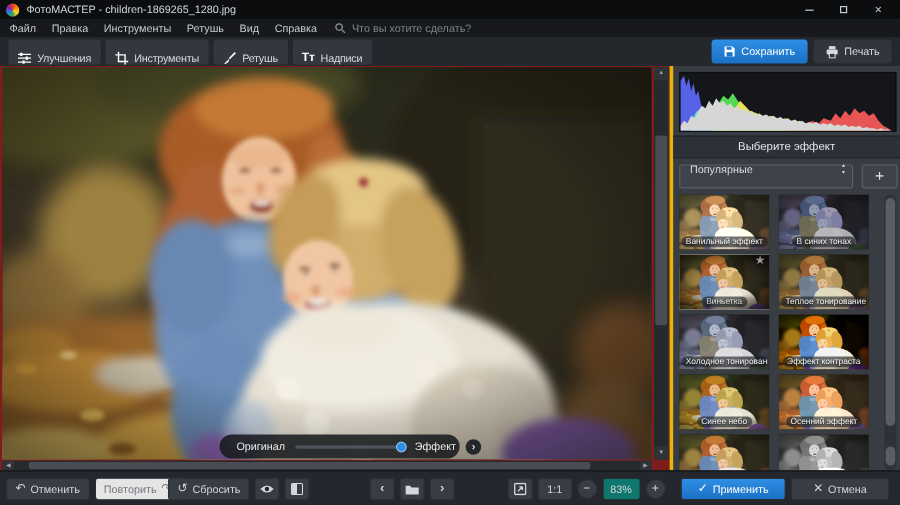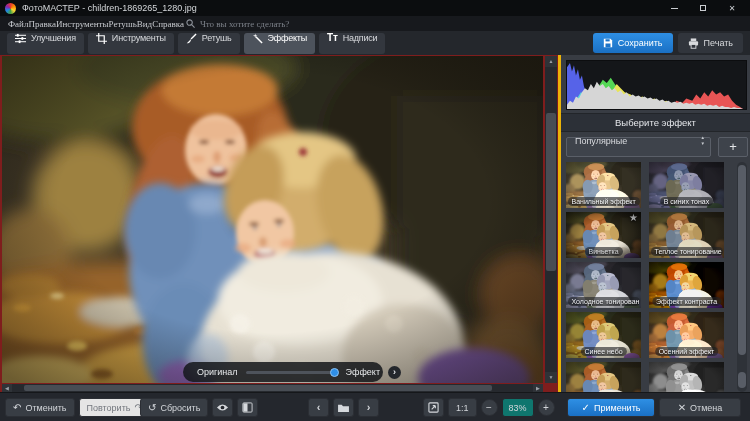--- a/index.html
+++ b/index.html
@@ -11,29 +11,29 @@
   .titlebar{height:16px;background:#0b0d0f;display:flex;align-items:center;gap:6px;padding:0 5px;
             font-size:9px;color:#d4d7da;}
   .logo{width:11px;height:11px;border-radius:50%;flex:none;
         background:conic-gradient(#e53935,#fb8c00,#fdd835,#43a047,#1e88e5,#8e24aa,#e53935);}
   .win-controls{margin-left:auto;display:flex;align-items:center;gap:17px;padding-right:7px;}
   .wc{width:12px;height:12px;display:flex;align-items:center;justify-content:center;color:#c9ccd0;font-size:8px;}
   .glyph-min{display:block;width:7px;border-top:1px solid #c9ccd0;}
   .glyph-max{display:block;width:6px;height:6px;border:1px solid #c9ccd0;}
 
   
-  .menubar{height:15px;background:#17191d;display:flex;align-items:center;padding:0 8px;
-           font-size:9px;color:#c6c9ce;font-family:Liberation Serif, serif;}
+  .menubar{height:15px;background:#17191d;display:flex;align-items:center;gap:13px;padding:0 8px;
+           font-size:9px;color:#c6c9ce;}
   .menu-item{white-space:nowrap;}
   .search-wrap{display:flex;align-items:center;gap:5px;margin-left:2px;color:#7d828a;}
   .search-wrap svg{display:block;}
 
   
   .tabbar{height:24px;background:#24272c;display:flex;align-items:center;gap:4px;padding:0 7px;}
-  .tab{display:flex;align-items:flex-start;gap:5px;height:21px;padding:0 8px;background:#33373e;
+  .tab{display:flex;align-items:flex-end;gap:5px;height:21px;padding:0 8px;background:#33373e;
        border-radius:3px;color:#d8dadd;font-size:9px;letter-spacing:-.2px;white-space:nowrap;}
   .tab.active{background:#4d535c;color:#fff;}
   .tab svg{flex:none;display:block;}
   .tab .tt{font-size:10px;font-weight:bold;color:#fff;line-height:1;}
   .top-actions{margin-left:auto;display:flex;gap:5px;align-items:center;}
   .btn-save{display:flex;align-items:center;gap:5px;height:20px;padding:0 10px;border-radius:3px;
             background:linear-gradient(#2e8fe4,#1a70c4);color:#fff;font-size:9px;}
   .btn-print{display:flex;align-items:center;gap:5px;height:20px;padding:0 10px;border-radius:3px;
              background:#31353c;color:#d8dadd;font-size:9px;}
 
@@ -296,27 +296,20 @@
         </svg>
       <span>Инструменты</span>
     </div>
     <div class="tab">
       <svg width="11" height="11" viewBox="0 0 12 12">
           <path d="M11 1 L5.5 6.5" stroke="#fff" stroke-width="1.5"></path>
           <path d="M5.5 6.5 L2 10 L0.8 11.2 C3 11.2 4.6 10.2 5.2 8.4 Z" fill="#fff"></path>
         </svg>
       <span>Ретушь</span>
     </div>
-    <div class="tab active">
-      <svg width="11" height="11" viewBox="0 0 12 12">
-          <path d="M4.2 4.2 L11 11" stroke="#fff" stroke-width="1.6"></path>
-          <path d="M3.5 0.5 L4 2.5 L6 3 L4 3.5 L3.5 5.5 L3 3.5 L1 3 L3 2.5 Z" fill="#fff"></path>
-        </svg>
-      <span>Эффекты</span>
-    </div>
     <div class="tab">
       <span class="tt">Тт</span>
       <span>Надписи</span>
     </div>
     <div class="top-actions">
       <div class="btn-save">
         <svg width="10" height="10" viewBox="0 0 12 12">
             <path d="M1 1 h8 l2 2 v8 h-10 z" fill="#fff"></path>
             <rect x="3" y="1.5" width="5" height="2.6" fill="#1d74c8"></rect>
             <rect x="3" y="6.6" width="6" height="4.4" fill="#1d74c8"></rect>

